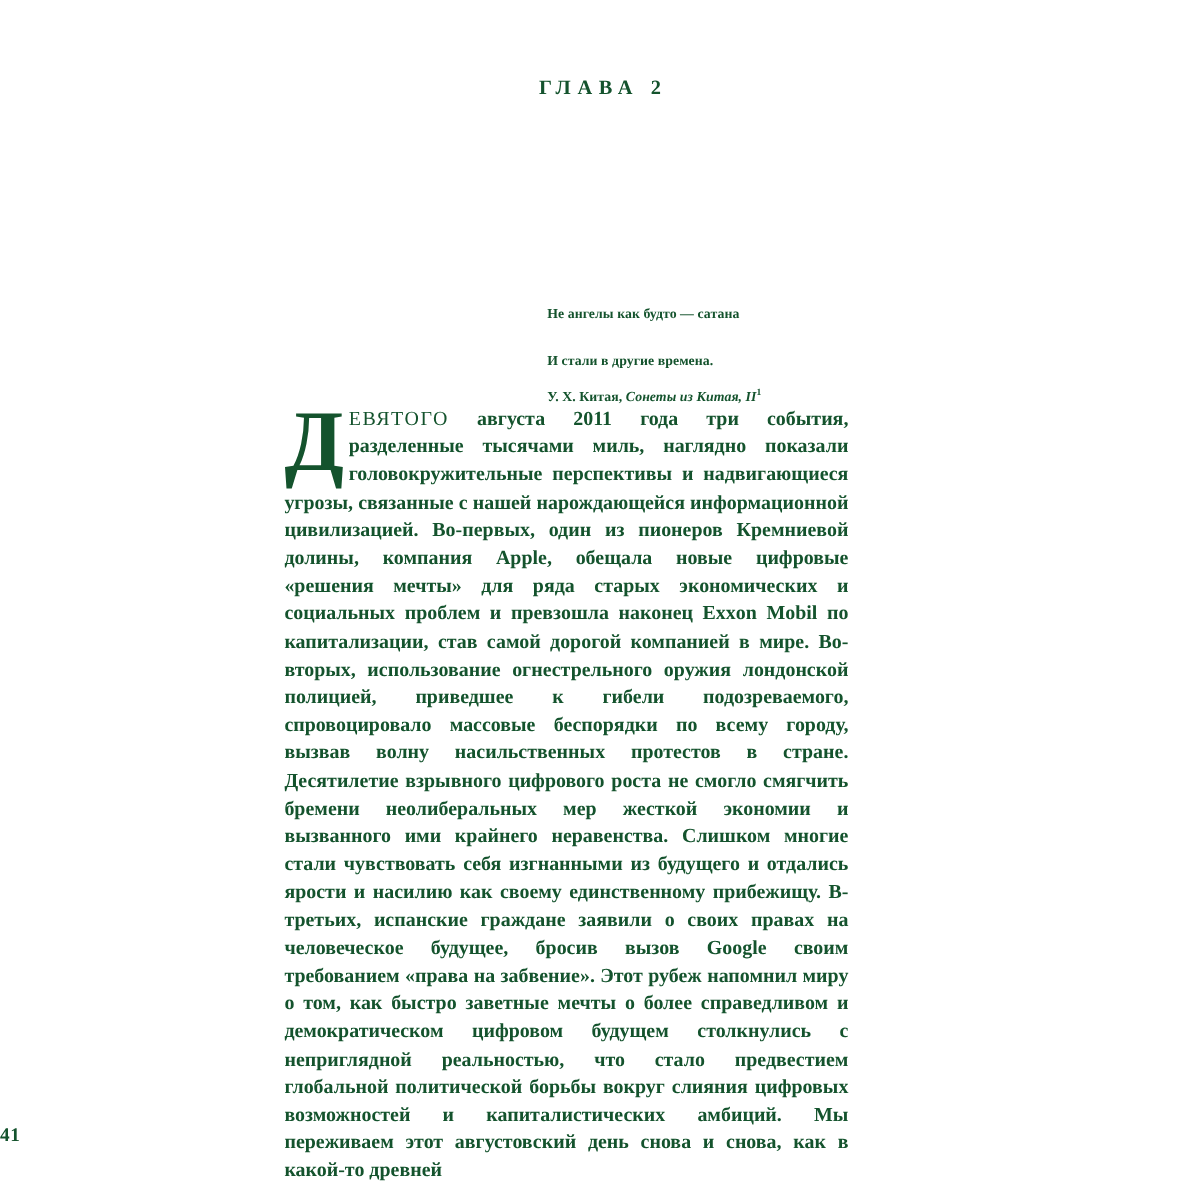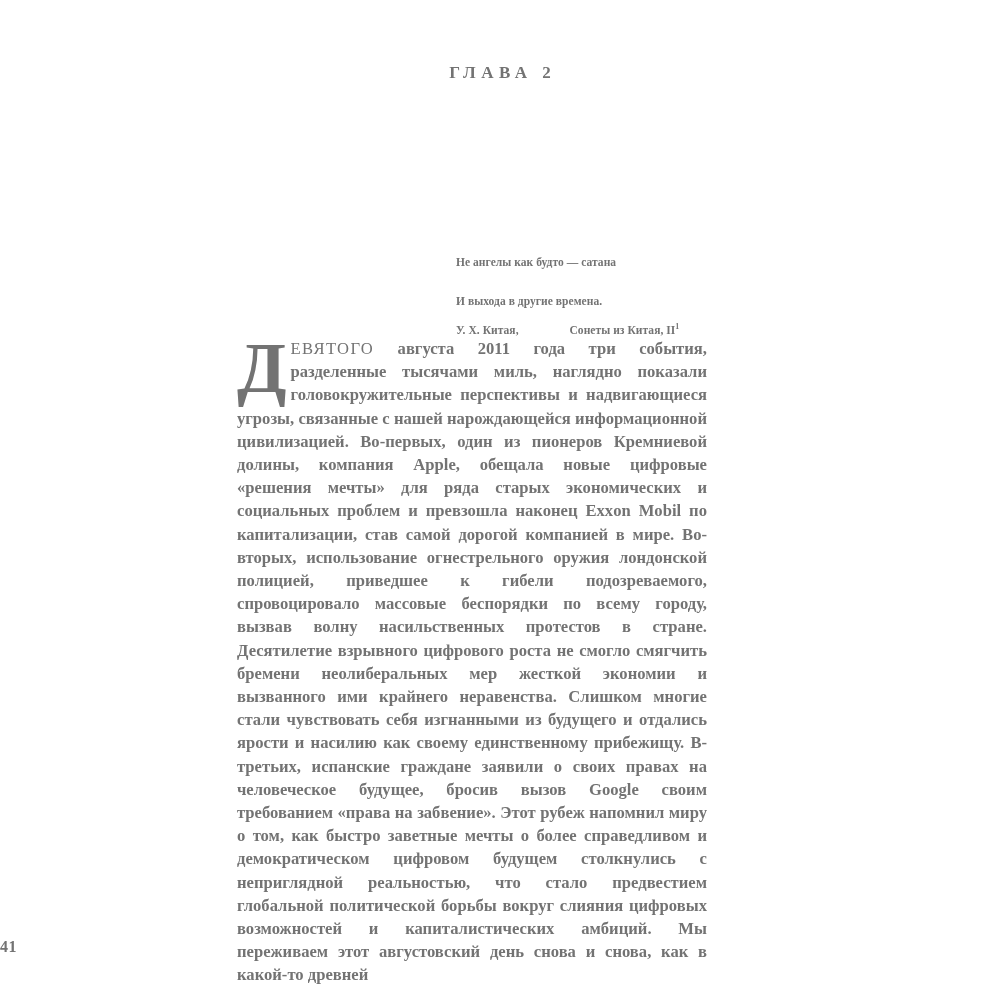--- a/index.html
+++ b/index.html
@@ -9,21 +9,21 @@
     background: #ffffff;
   }
 
   .page {
     position: relative;
     width: 1000px;
     height: 1000px;
     background: #ffffff;
     overflow: hidden;
     font-family: "Liberation Serif", "DejaVu Serif", serif;
-    color: #737373;
+    color: #14532d;
     -webkit-font-smoothing: antialiased;
   }
 
   
 
   .chapter-head {
     position: absolute;
     left: 0;
     top: 62px;
     width: 1000px;
@@ -72,21 +72,21 @@
   }
 
   .epigraph-source {
     margin-top: 12px;
     font-size: 11.5px;
     font-weight: 700;
     white-space: nowrap;
   }
 
   .epigraph-source .work {
-    margin-left: 48px;
+    font-style: italic;
   }
 
   .epigraph-source .fn {
     font-size: 8px;
     vertical-align: super;
     font-style: normal;
     font-weight: 700;
   }
 
   
@@ -141,21 +141,21 @@
 <body>
 
 <div class="page">
 
   <div class="chapter-head">
     <div class="chapter-label">ГЛАВА 2</div>
   </div>
 
   <div class="epigraph">
     <span class="eline">Не ангелы как будто — сатана</span>
-    <span class="eline">И выхода в другие времена.</span>
+    <span class="eline">И стали в другие времена.</span>
     <div class="epigraph-source">
       <span>У. Х. Китая,</span>
       <span class="work">Сонеты из Китая, II</span><span class="fn">1</span>
     </div>
   </div>
 
   <div class="body-text">
     <p><span class="dropcap">Д</span><span class="smallcaps-open">ЕВЯТОГО</span><span> августа 2011 года три события, разделенные тысячами миль, наглядно показали головокружительные перспективы и надвигающиеся угрозы, связанные с нашей нарождающейся информационной цивилизацией. Во-первых, один из пионеров Кремниевой долины, компания Apple, обещала новые цифровые «решения мечты» для ряда старых экономических и социальных проблем и превзошла наконец Exxon Mobil по капитализации, став самой дорогой компанией в мире. Во-вторых, использование огнестрельного оружия лондонской полицией, приведшее к гибели подозреваемого, спровоцировало массовые беспорядки по всему городу, вызвав волну насильственных протестов в стране. Десятилетие взрывного цифрового роста не смогло смягчить бремени неолиберальных мер жесткой экономии и вызванного ими крайнего неравенства. Слишком многие стали чувствовать себя изгнанными из будущего и отдались ярости и насилию как своему единственному прибежищу. В-третьих, испанские граждане заявили о своих правах на человеческое будущее, бросив вызов Google своим требованием «права на забвение». Этот рубеж напомнил миру о том, как быстро заветные мечты о более справедливом и демократическом цифровом будущем столкнулись с неприглядной реальностью, что стало предвестием глобальной политической борьбы вокруг слияния цифровых возможностей и капиталистических амбиций. Мы переживаем этот августовский день снова и снова, как в какой-то древней</span></p>
   </div>
 

